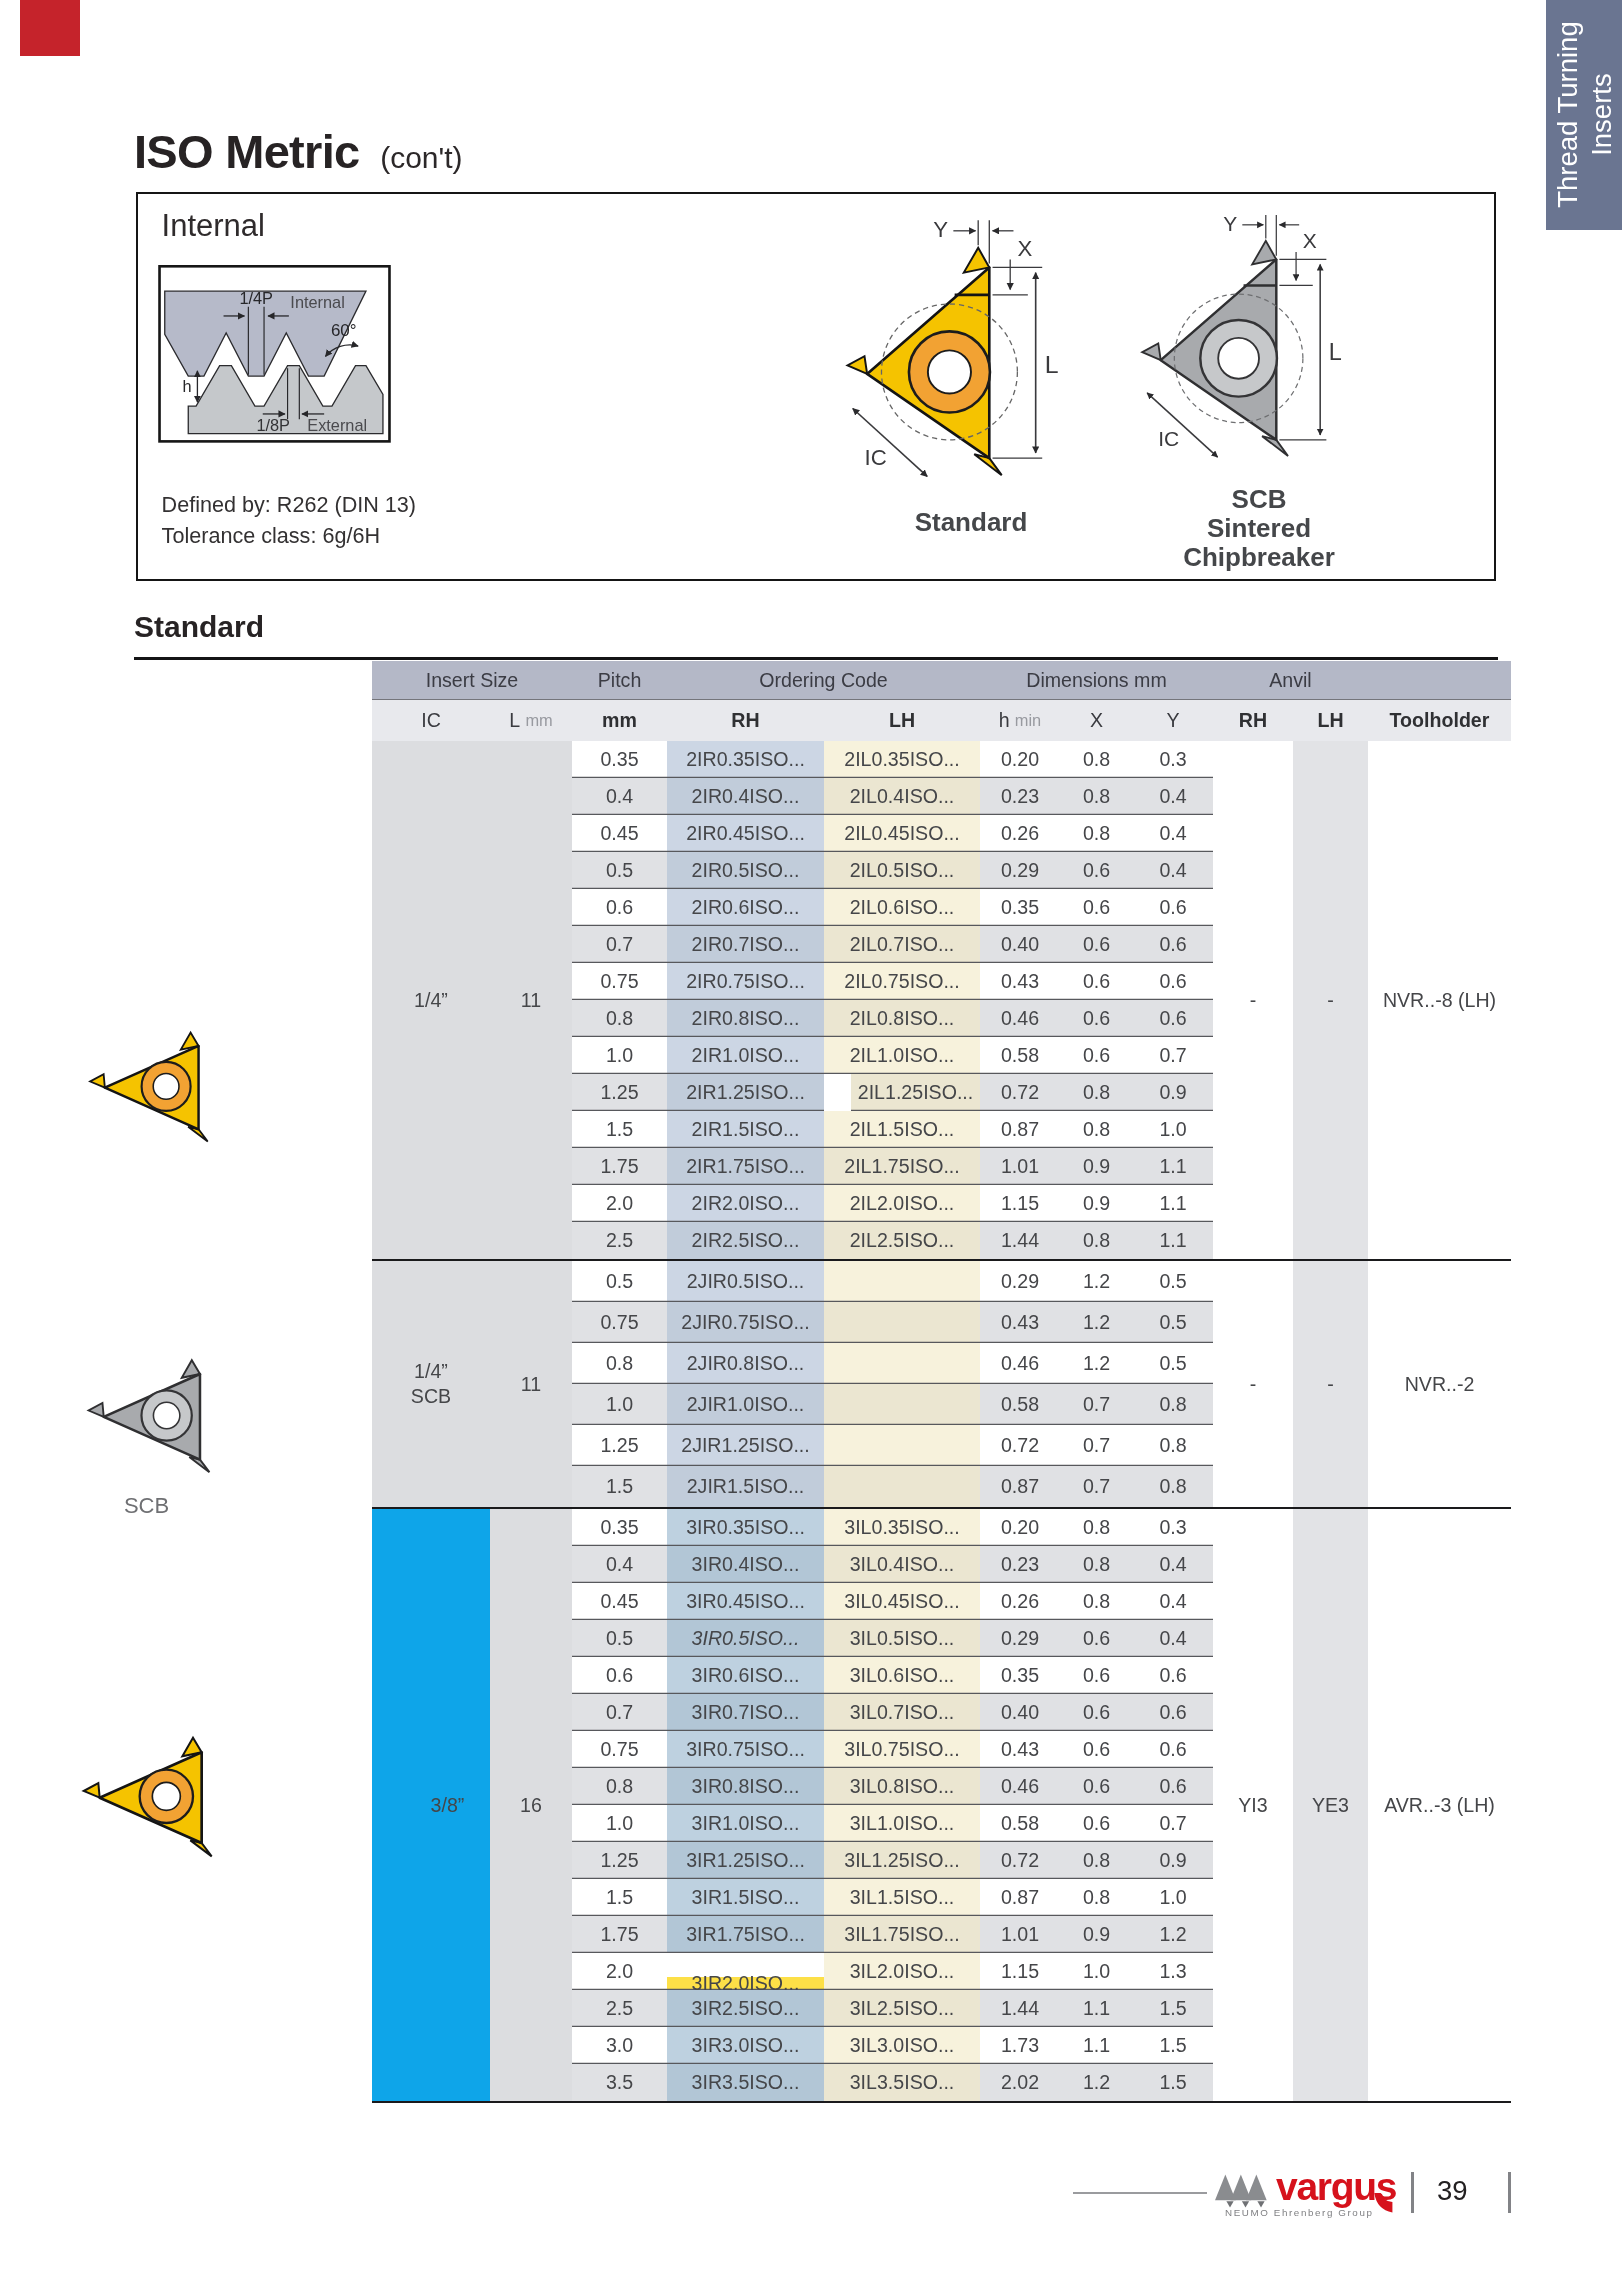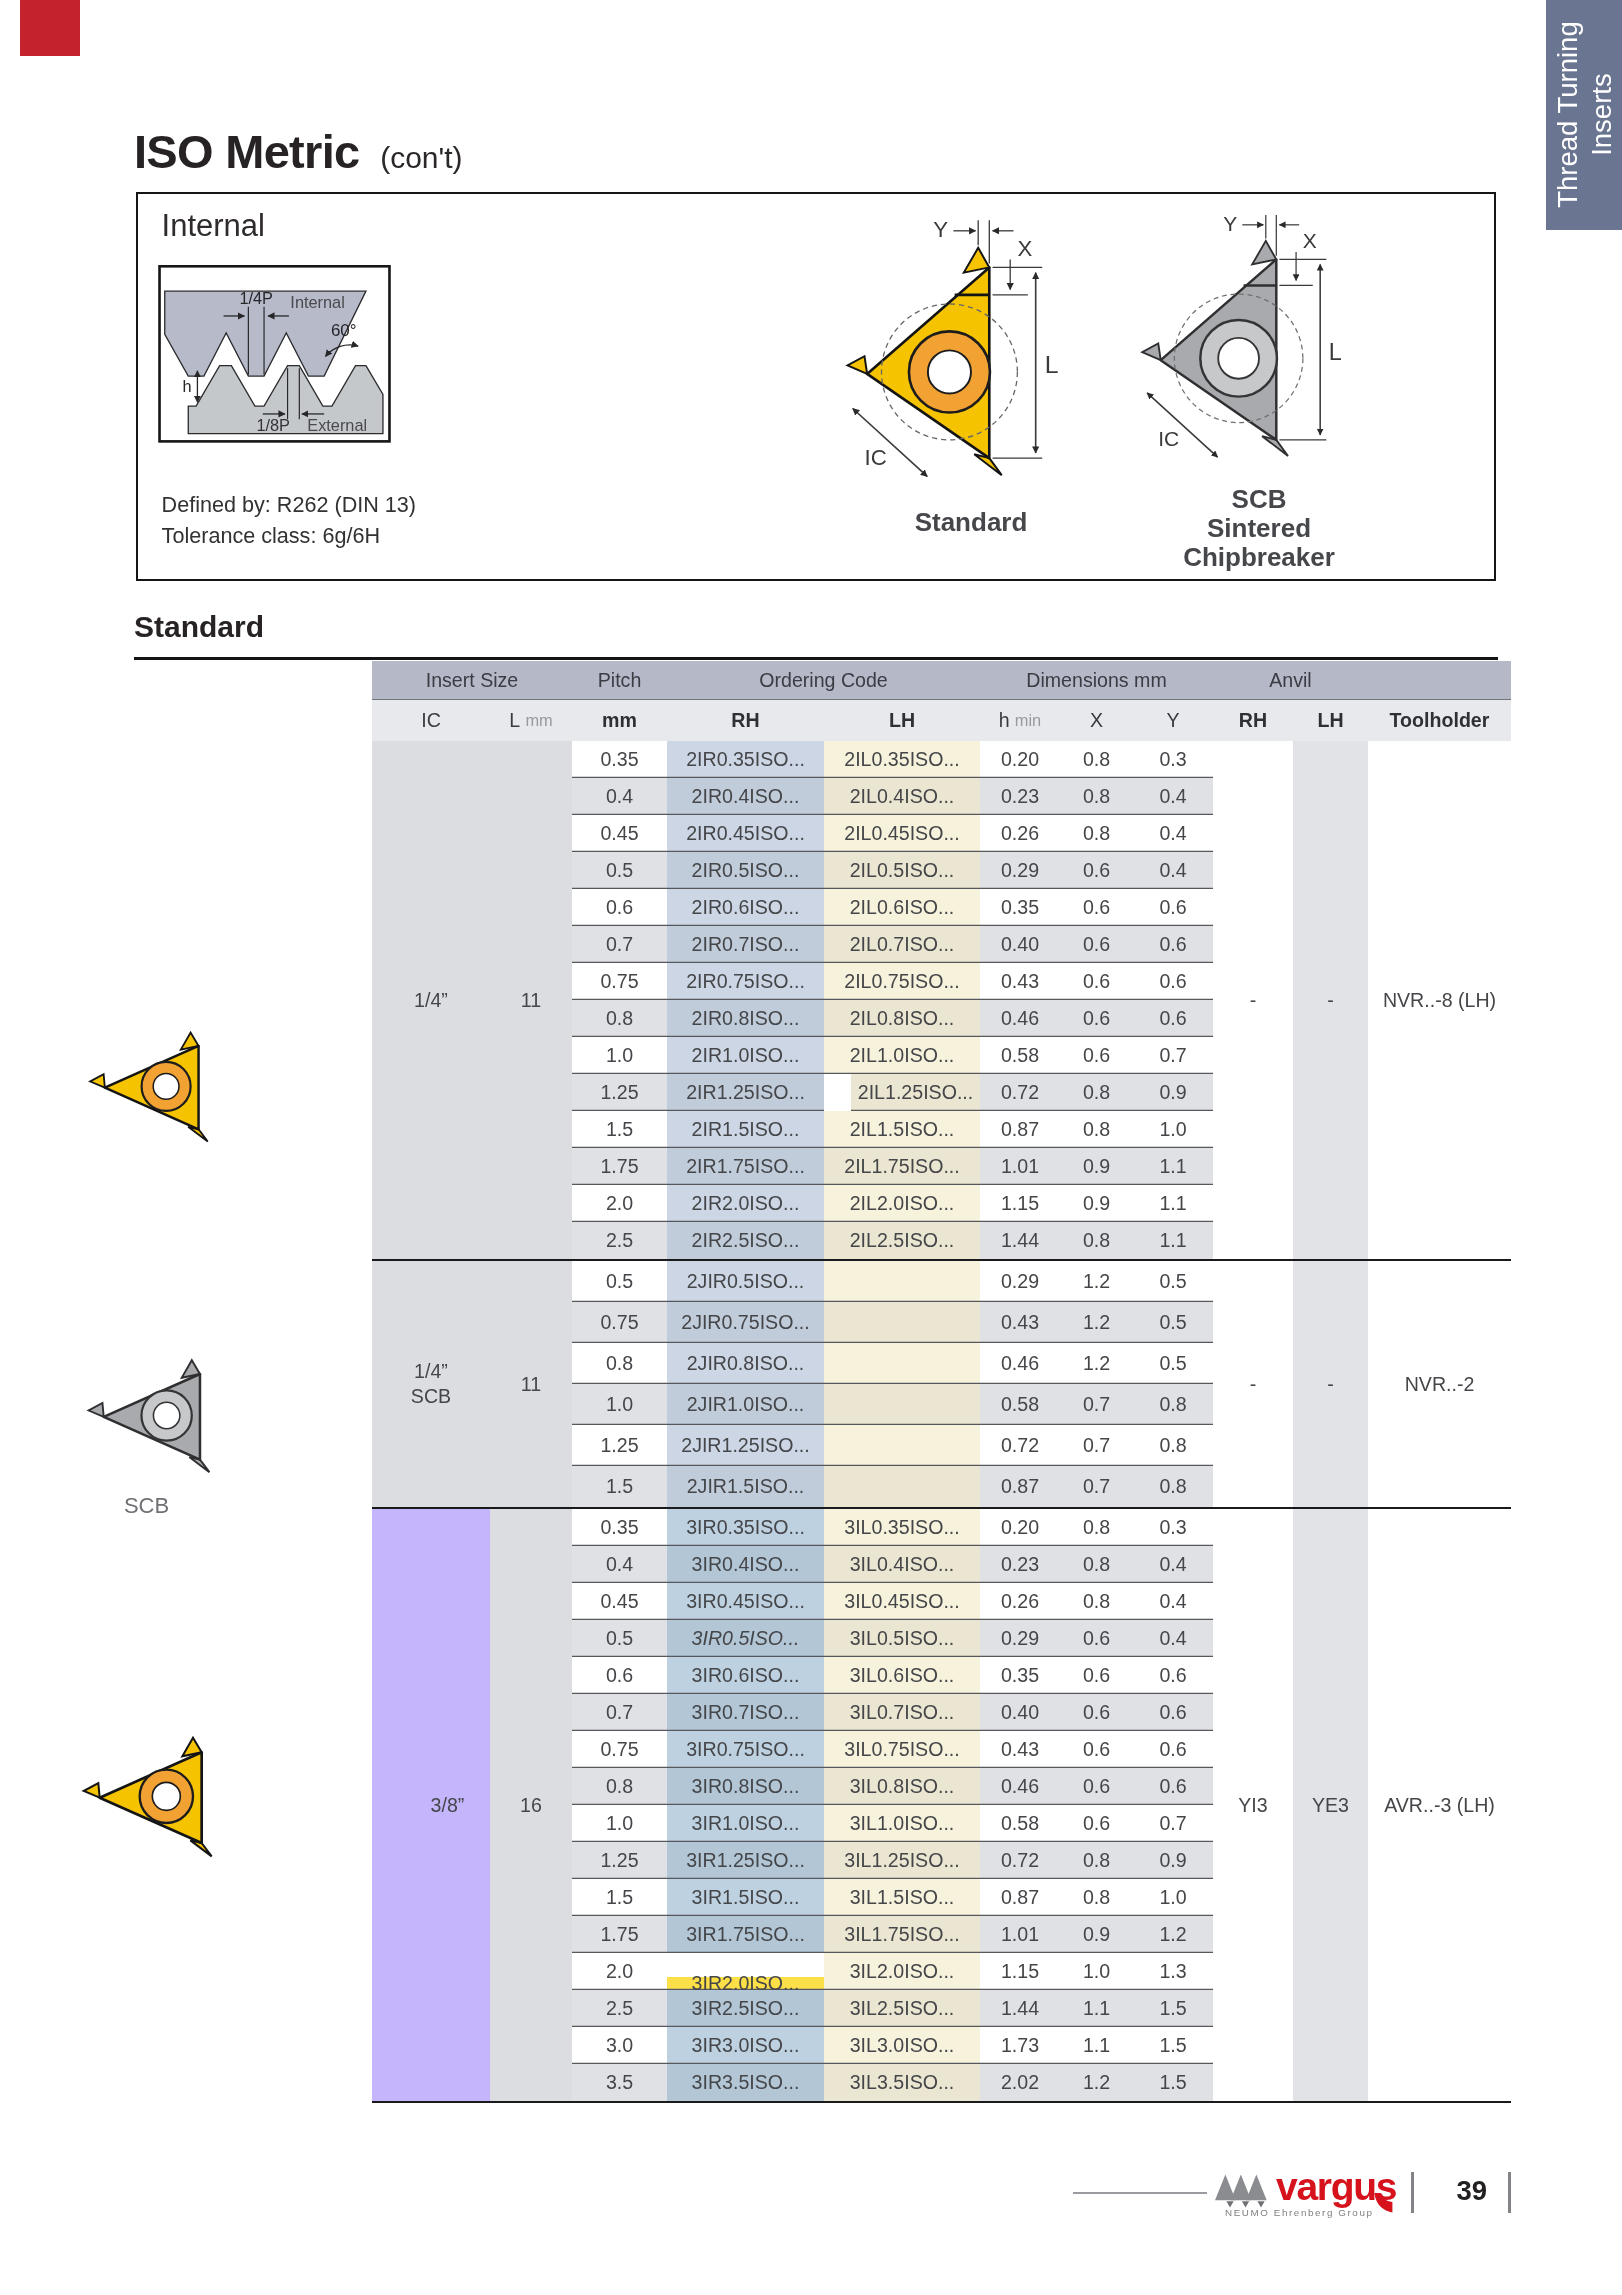--- a/index.html
+++ b/index.html
@@ -54,21 +54,21 @@
 
   
   .footer-line{position:absolute;left:1073px;top:2192px;width:134px;height:2px;background:#9a9b9e;}
   .logo-zigzag{position:absolute;left:1214px;top:2171px;}
   .brand{position:absolute;left:1276px;top:2165px;font-size:39px;font-weight:bold;color:#d6121c;letter-spacing:-1.3px;}
   .brand-hook{position:absolute;left:1373px;top:2193px;}
   .tagline{position:absolute;left:1225px;top:2207px;font-size:9.8px;letter-spacing:1.6px;color:#808184;white-space:nowrap;}
   .pagebar{position:absolute;width:3.3px;height:41px;background:#828387;top:2172px;}
   .pagebar.b1{left:1411px;}
   .pagebar.b2{left:1508px;}
-  .page-number{position:absolute;left:1437px;top:2175px;width:50px;text-align:right;font-size:27.5px;font-weight:bold;color:#232021;}
+  .page-number{position:absolute;left:1437px;top:2175px;width:50px;text-align:left;font-size:27.5px;font-weight:normal;color:#232021;}
 </style>
 </head>
 <body>
 
 <div class="page">
 
   <div class="corner-mark"></div>
 
   <div class="side-tab">
     <div class="tab-text">
@@ -376,21 +376,21 @@
         <div class="tcell" style="grid-area: 6 / 4; background: rgb(193, 204, 218);">2JIR1.5ISO...</div>
         <div class="tcell" style="grid-area: 6 / 5; background: rgb(235, 230, 209);"></div>
         <div class="tcell" style="grid-area: 6 / 6; background: rgb(224, 225, 228);">0.87</div>
         <div class="tcell" style="grid-area: 6 / 7; background: rgb(224, 225, 228);">0.7</div>
         <div class="tcell" style="grid-area: 6 / 8; background: rgb(224, 225, 228);">0.8</div>
         <div class="tcell" style="grid-area: 1 / 9 / span 6;">-</div>
         <div class="tcell" style="grid-area: 1 / 10 / span 6; background: rgb(226, 227, 230);">-</div>
         <div class="tcell" style="grid-area: 1 / 11 / span 6;">NVR..-2</div>
       </div>
       <div class="tgroup sep last" style="grid-template-columns: 118px 82px 95px 157px 156px 80px 73px 80px 80px 75px 143px; grid-auto-rows: 37px;">
-        <div class="tcell" style="grid-area: 1 / 1 / span 16; background: #c4b5fd; padding-left: 33px;">3/8”</div>
+        <div class="tcell" style="grid-area: 1 / 1 / span 16; background: #0ea5e9; padding-left: 33px;">3/8”</div>
         <div class="tcell" style="grid-area: 1 / 2 / span 16; background: rgb(220, 221, 224);">16</div>
         <div class="tcell rline" style="grid-area: 1 / 3; background: rgb(255, 255, 255);">0.35</div>
         <div class="tcell rline" style="grid-area: 1 / 4; background: rgb(190, 209, 224);">3IR0.35ISO...</div>
         <div class="tcell rline" style="grid-area: 1 / 5; background: rgb(247, 242, 220);">3IL0.35ISO...</div>
         <div class="tcell rline" style="grid-area: 1 / 6; background: rgb(255, 255, 255);">0.20</div>
         <div class="tcell rline" style="grid-area: 1 / 7; background: rgb(255, 255, 255);">0.8</div>
         <div class="tcell rline" style="grid-area: 1 / 8; background: rgb(255, 255, 255);">0.3</div>
         <div class="tcell rline" style="grid-area: 2 / 3; background: rgb(224, 225, 228);">0.4</div>
         <div class="tcell rline" style="grid-area: 2 / 4; background: rgb(178, 198, 214);">3IR0.4ISO...</div>
         <div class="tcell rline" style="grid-area: 2 / 5; background: rgb(235, 230, 209);">3IL0.4ISO...</div>

